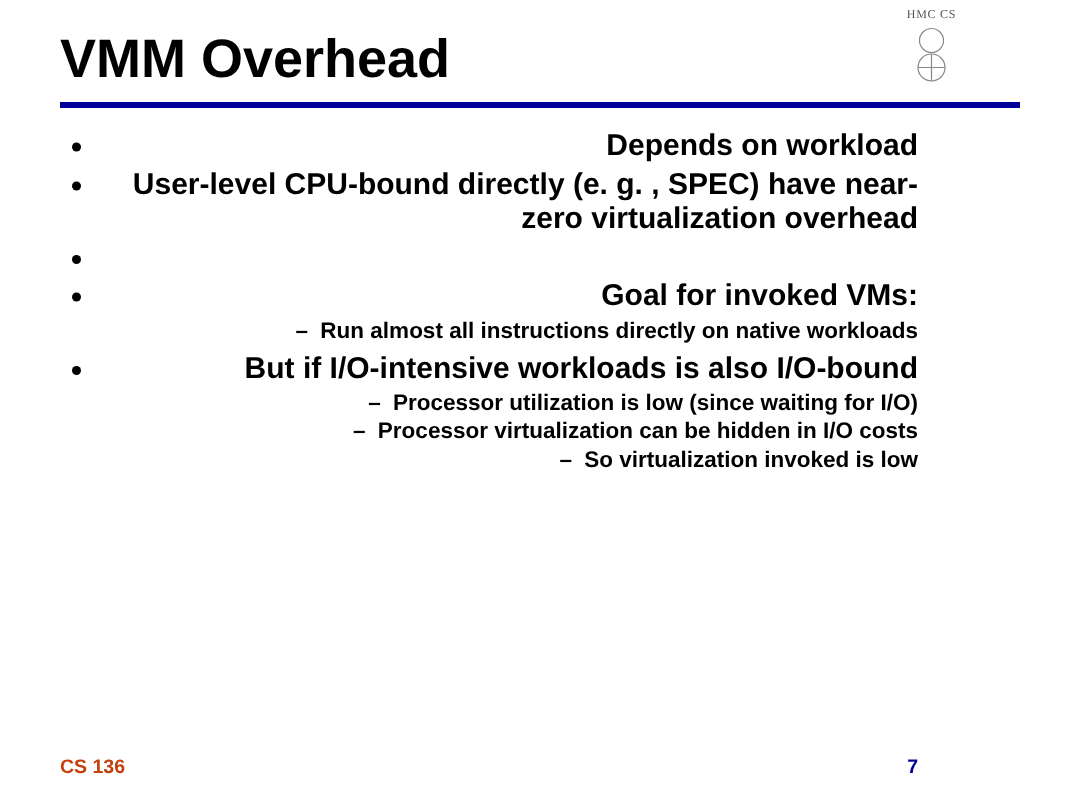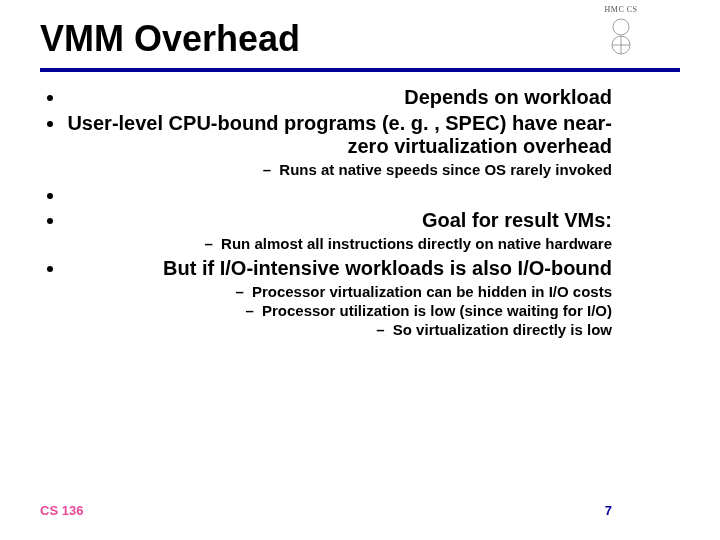--- a/index.html
+++ b/index.html
@@ -60,21 +60,21 @@
     content: "– ";
     margin-left: -18px;
     padding-right: 4px;
   }
   .footer-left {
     position: absolute;
     left: 40px;
     bottom: 22px;
     font-size: 13px;
     font-weight: bold;
-    color: #ec4899;
+    color: #c2410c;
   }
   .footer-right {
     position: absolute;
     right: 40px;
     bottom: 22px;
     font-size: 13px;
     font-weight: bold;
     color: #000099;
   }
   .logo {
@@ -113,38 +113,35 @@
   </div>
 
   <h1 class="title">VMM Overhead</h1>
   <div class="rule"></div>
 
   <ul class="top">
     <li>
       <span>Depends on workload</span>
     </li>
     <li>
-      <span>User-level CPU-bound programs (e. g. , SPEC) have near-zero virtualization overhead</span>
-      <ul class="sub">
-        <li>Runs at native speeds since OS rarely invoked</li>
-      </ul>
+      <span>User-level CPU-bound directly (e. g. , SPEC) have near-zero virtualization overhead</span>
     </li>
     <li>
     </li>
     <li>
-      <span>Goal for result VMs:</span>
+      <span>Goal for invoked VMs:</span>
       <ul class="sub">
-        <li>Run almost all instructions directly on native hardware</li>
+        <li>Run almost all instructions directly on native workloads</li>
       </ul>
     </li>
     <li>
       <span>But if I/O-intensive workloads is also I/O-bound</span>
       <ul class="sub">
+        <li>Processor utilization is low (since waiting for I/O)</li>
         <li>Processor virtualization can be hidden in I/O costs</li>
-        <li>Processor utilization is low (since waiting for I/O)</li>
-        <li>So virtualization directly is low</li>
+        <li>So virtualization invoked is low</li>
       </ul>
     </li>
   </ul>
 
   <div class="footer-left">CS 136</div>
   <div class="footer-right">7</div>
 </div>
 
 </body></html>

